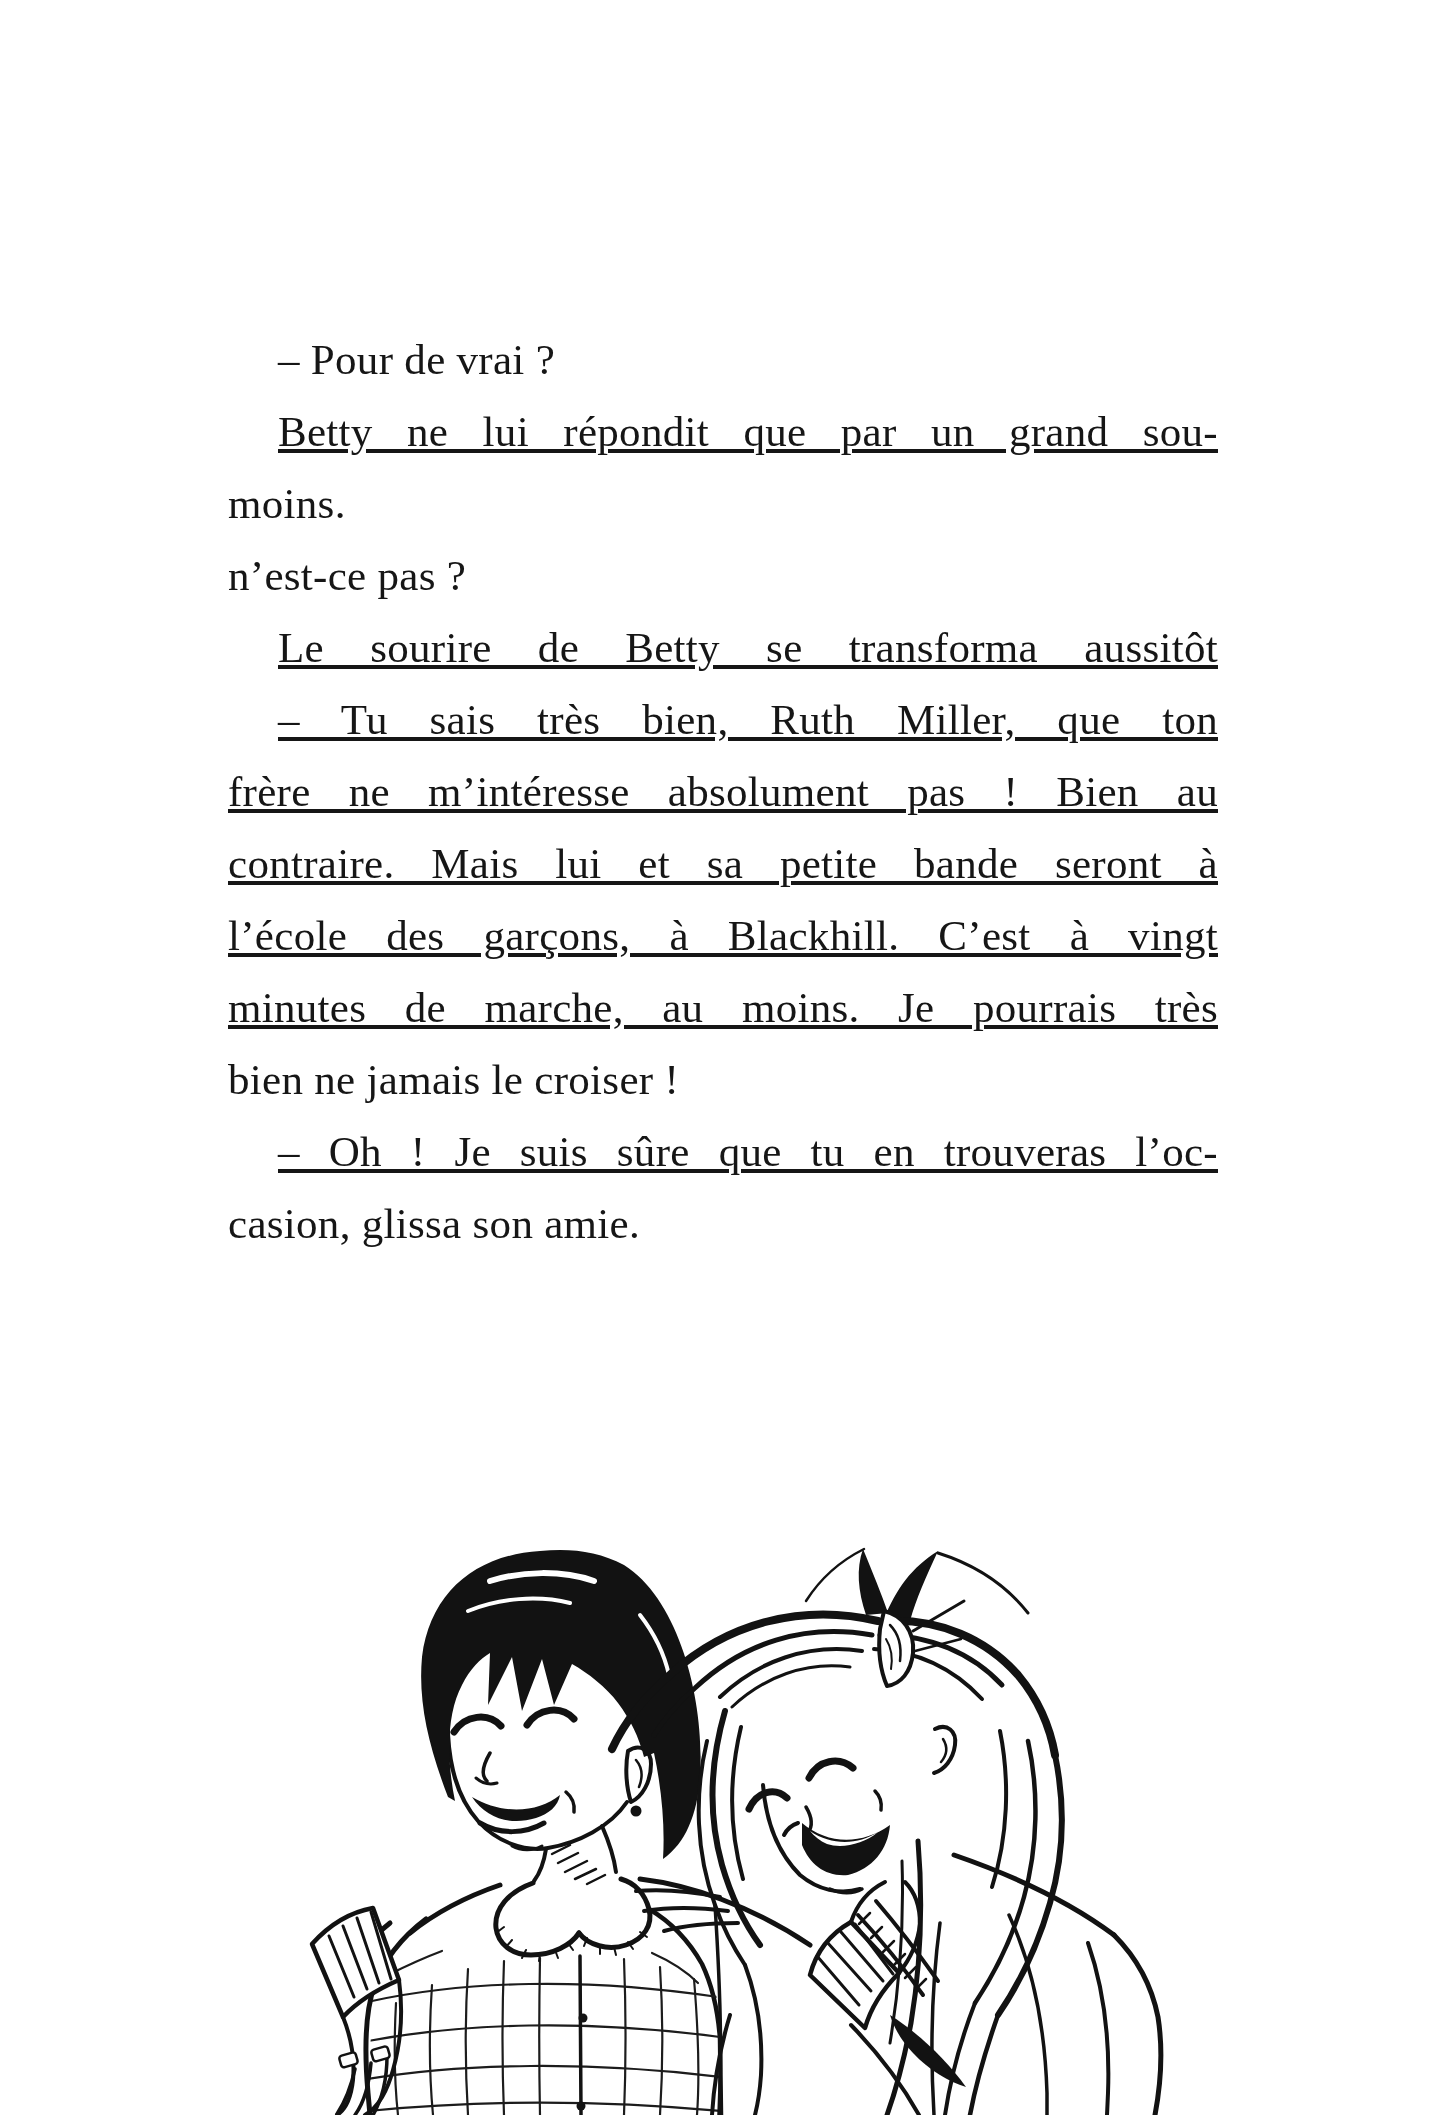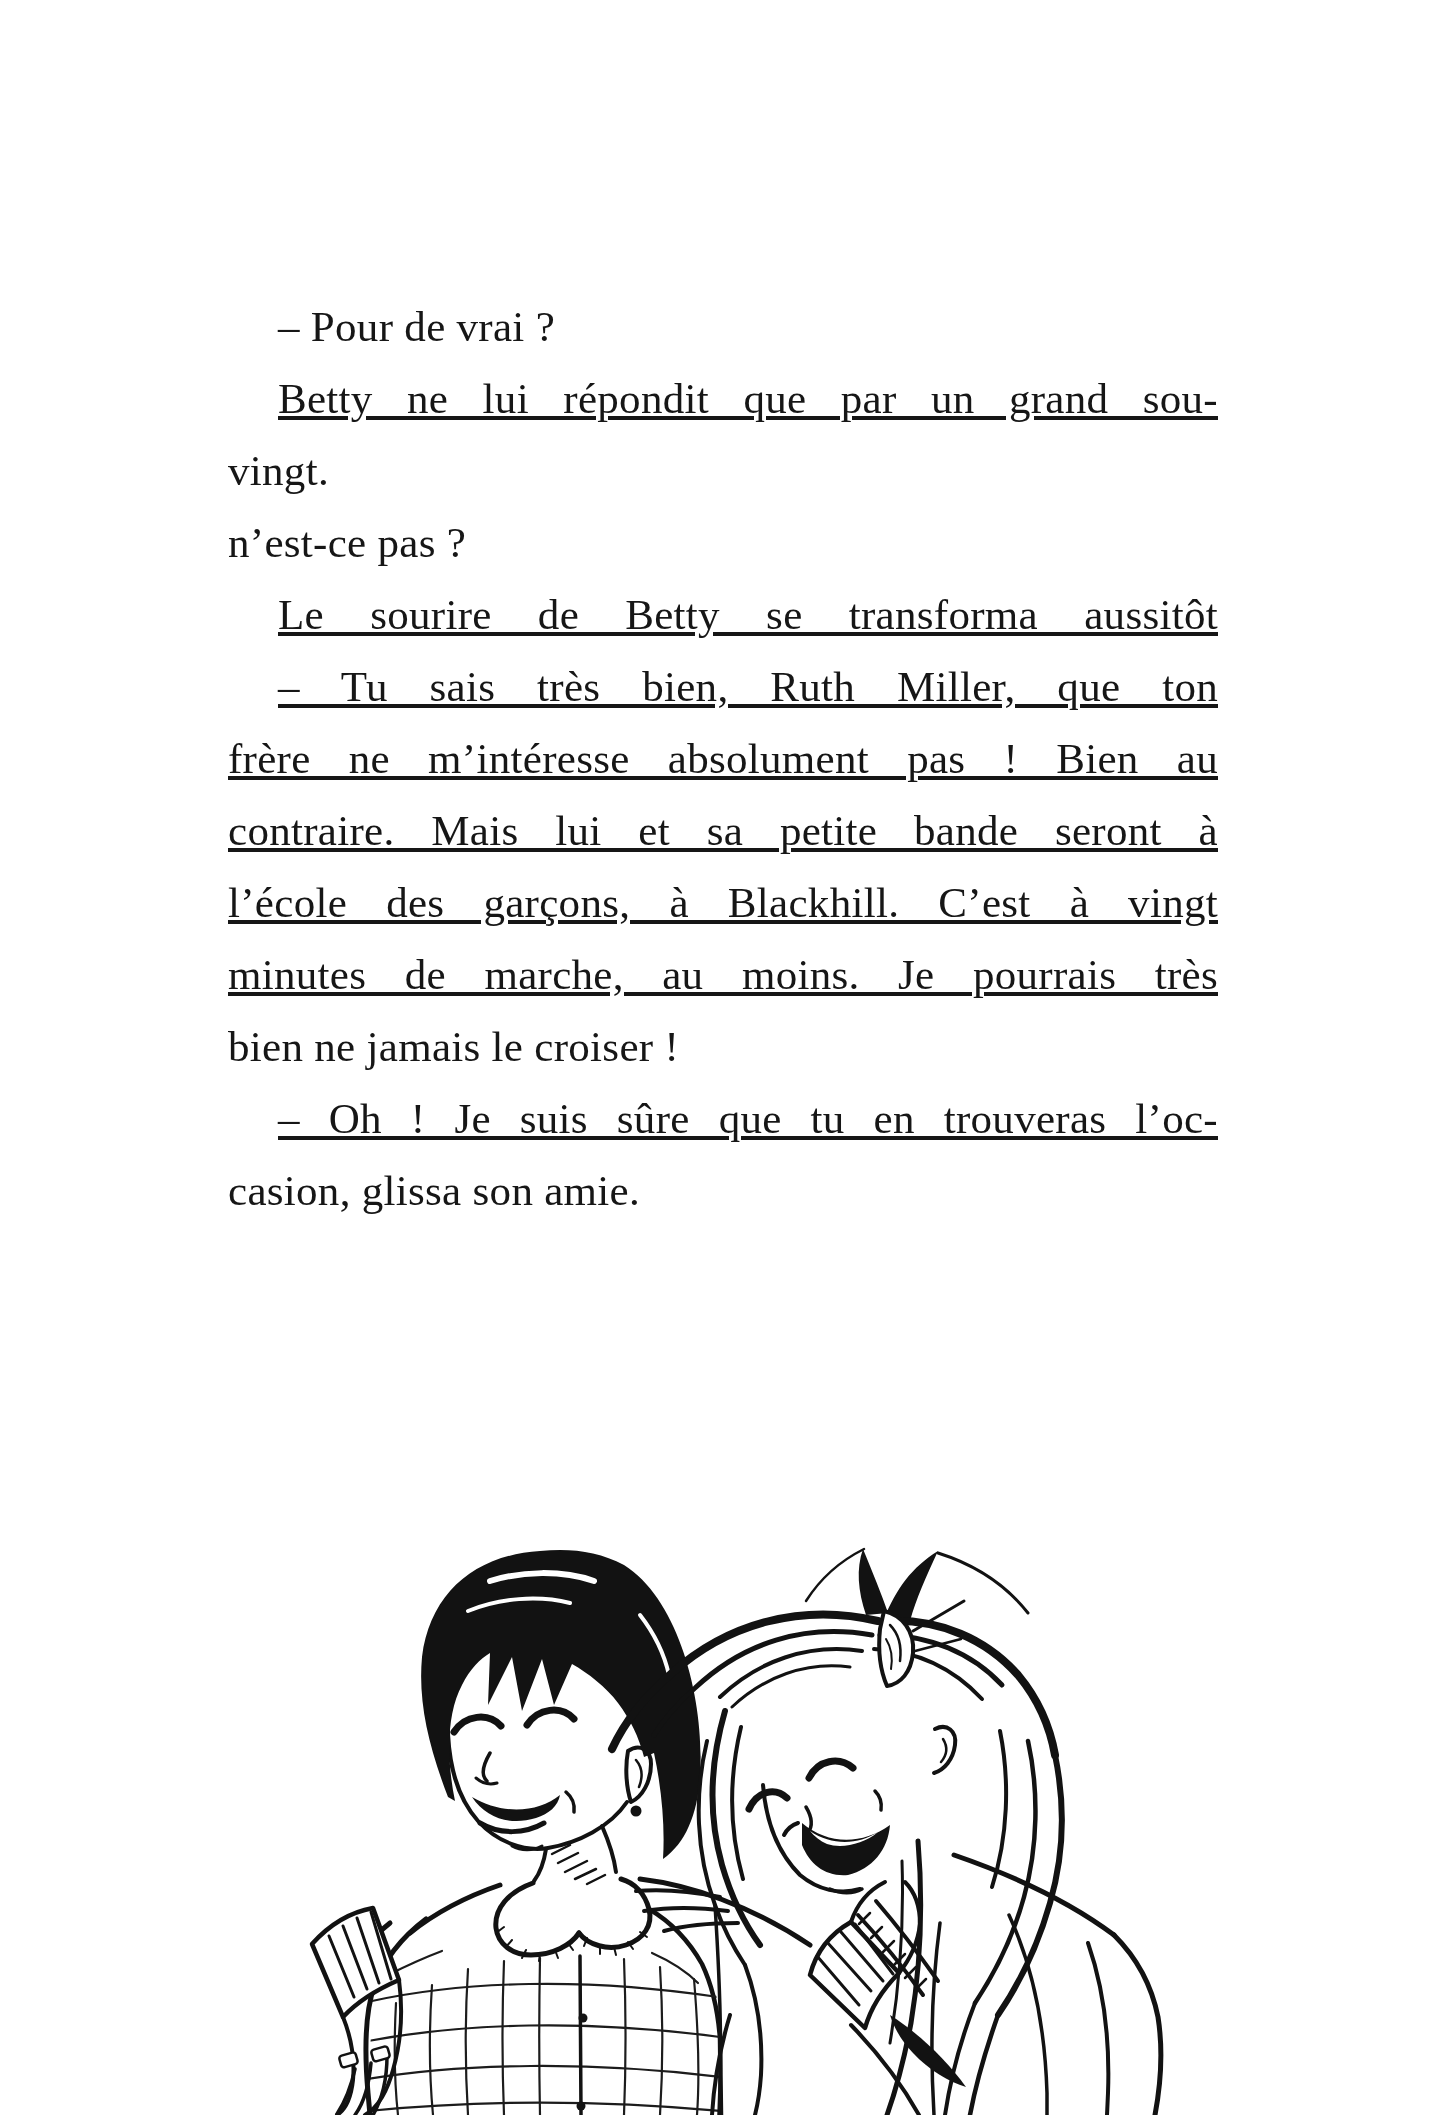--- a/index.html
+++ b/index.html
@@ -1,36 +1,36 @@
 <!DOCTYPE html>
 <html><head>
 <meta charset="utf-8">
 <style>
   html,body{margin:0;padding:0;}
   body{width:1445px;height:2115px;background:#ffffff;overflow:hidden;position:relative;
        font-family:"Liberation Serif", serif;}
   .page{position:absolute;left:0;top:0;width:1445px;height:2115px;background:#ffffff;}
-  .text-block{position:absolute;left:228px;top:291px;width:990px;color:#161616;
+  .text-block{position:absolute;left:228px;top:324px;width:990px;color:#161616;
               font-size:43px;letter-spacing:0.3px;}
   .line{height:72px;line-height:72px;white-space:normal;}
   .j{text-align:justify;text-align-last:justify;text-decoration:underline;}
   .l{text-align:left;}
   .ind{text-indent:50px;}
   .illus{position:absolute;left:250px;top:1545px;width:950px;height:570px;}
   svg .ink{stroke:#121212;fill:none;stroke-linecap:round;stroke-linejoin:round;}
 </style>
 </head>
 <body>
 
 <div class="page">
 
   <div class="text-block">
     <div class="line l ind">– Pour de vrai&nbsp;?</div>
     <div class="line j ind">Betty ne lui répondit que par un grand sou-</div>
-    <div class="line l">vingt.</div>
+    <div class="line l">moins.</div>
     <div class="line l">n’est-ce pas&nbsp;?</div>
     <div class="line j ind">Le sourire de Betty se transforma aussitôt</div>
     <div class="line j ind">– Tu sais très bien, Ruth Miller, que ton</div>
     <div class="line j">frère ne m’intéresse absolument pas&nbsp;! Bien au</div>
     <div class="line j">contraire. Mais lui et sa petite bande seront à</div>
     <div class="line j">l’école des garçons, à Blackhill. C’est à vingt</div>
     <div class="line j">minutes de marche, au moins. Je pourrais très</div>
     <div class="line l">bien ne jamais le croiser&nbsp;!</div>
     <div class="line j ind">– Oh&nbsp;! Je suis sûre que tu en trouveras l’oc-</div>
     <div class="line l">casion, glissa son amie.</div>

